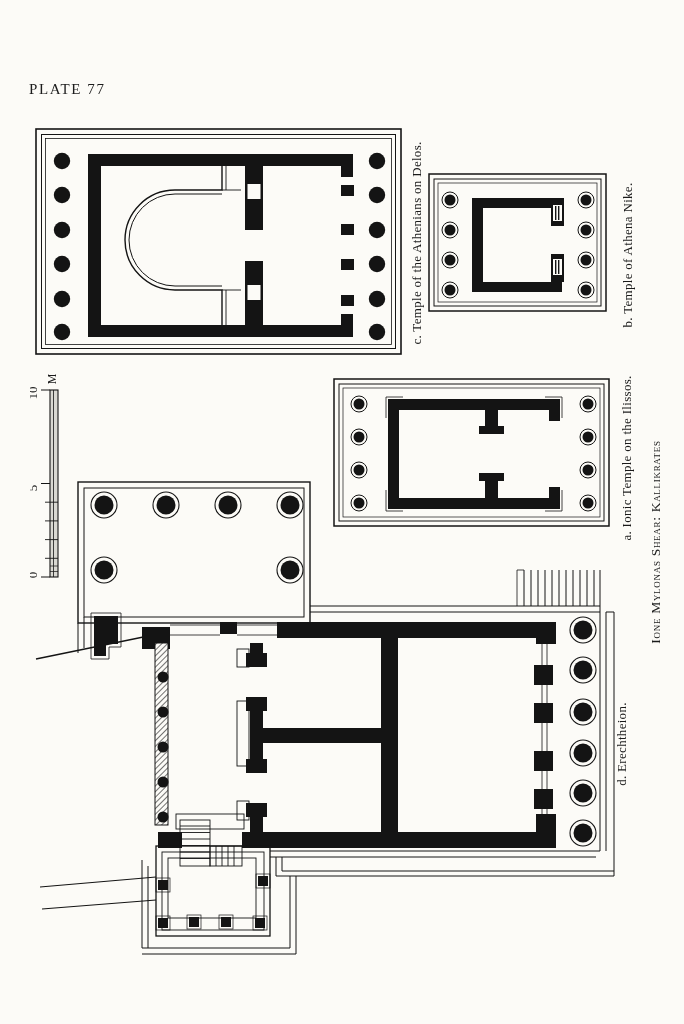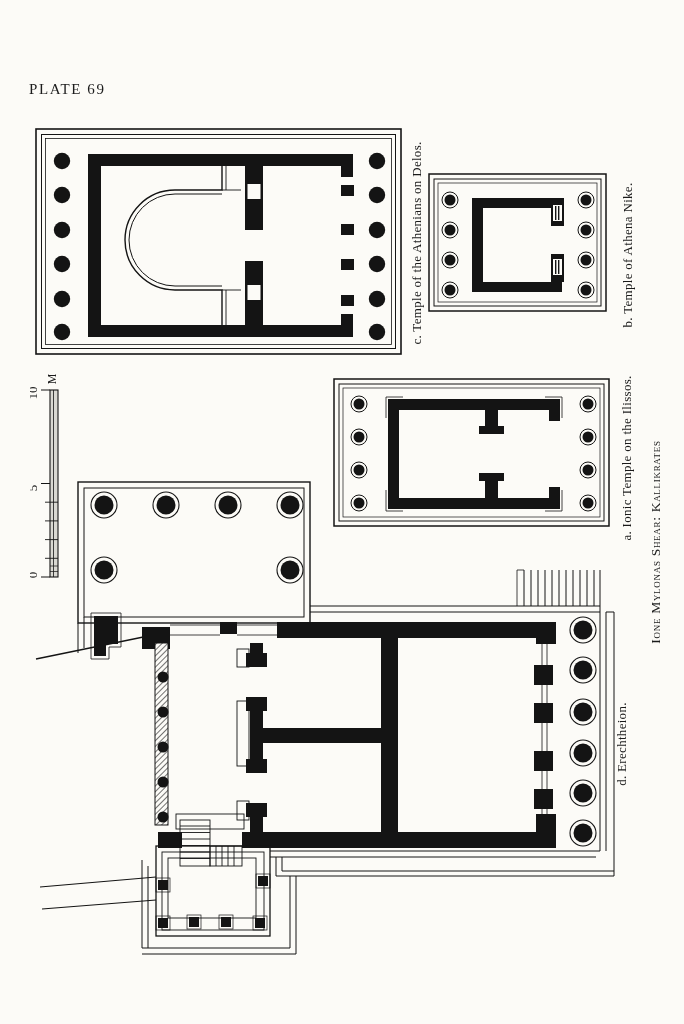--- a/index.html
+++ b/index.html
@@ -11,21 +11,21 @@
         font-size:13px;letter-spacing:.3px;color:#1a1a1a;}
   #credit{font-variant:small-caps;font-size:13.5px;letter-spacing:.7px;}
   svg{display:block;position:absolute;}
   svg text{font-family:"Liberation Serif",serif;fill:#1a1a1a;}
 </style>
 </head>
 <body>
 
 <div id="page">
 
-  <div id="plate-label" class="abs">PLATE 69</div>
+  <div id="plate-label" class="abs">PLATE 77</div>
 
   <svg class="abs" style="left:35px;top:128px" width="368" height="228" viewBox="0 0 368 228">
     <g stroke="#141414" fill="none">
       <rect x="1" y="1" width="365" height="225" stroke-width="1.6"></rect>
       <rect x="6.5" y="6.5" width="354" height="214" stroke-width="1"></rect>
       <rect x="10.5" y="10.5" width="346" height="206" stroke-width="0.8"></rect>
     </g>
     <g fill="#141414">
       <circle cx="27" cy="33" r="8.2"></circle>
         <circle cx="27" cy="67" r="8.2"></circle>

